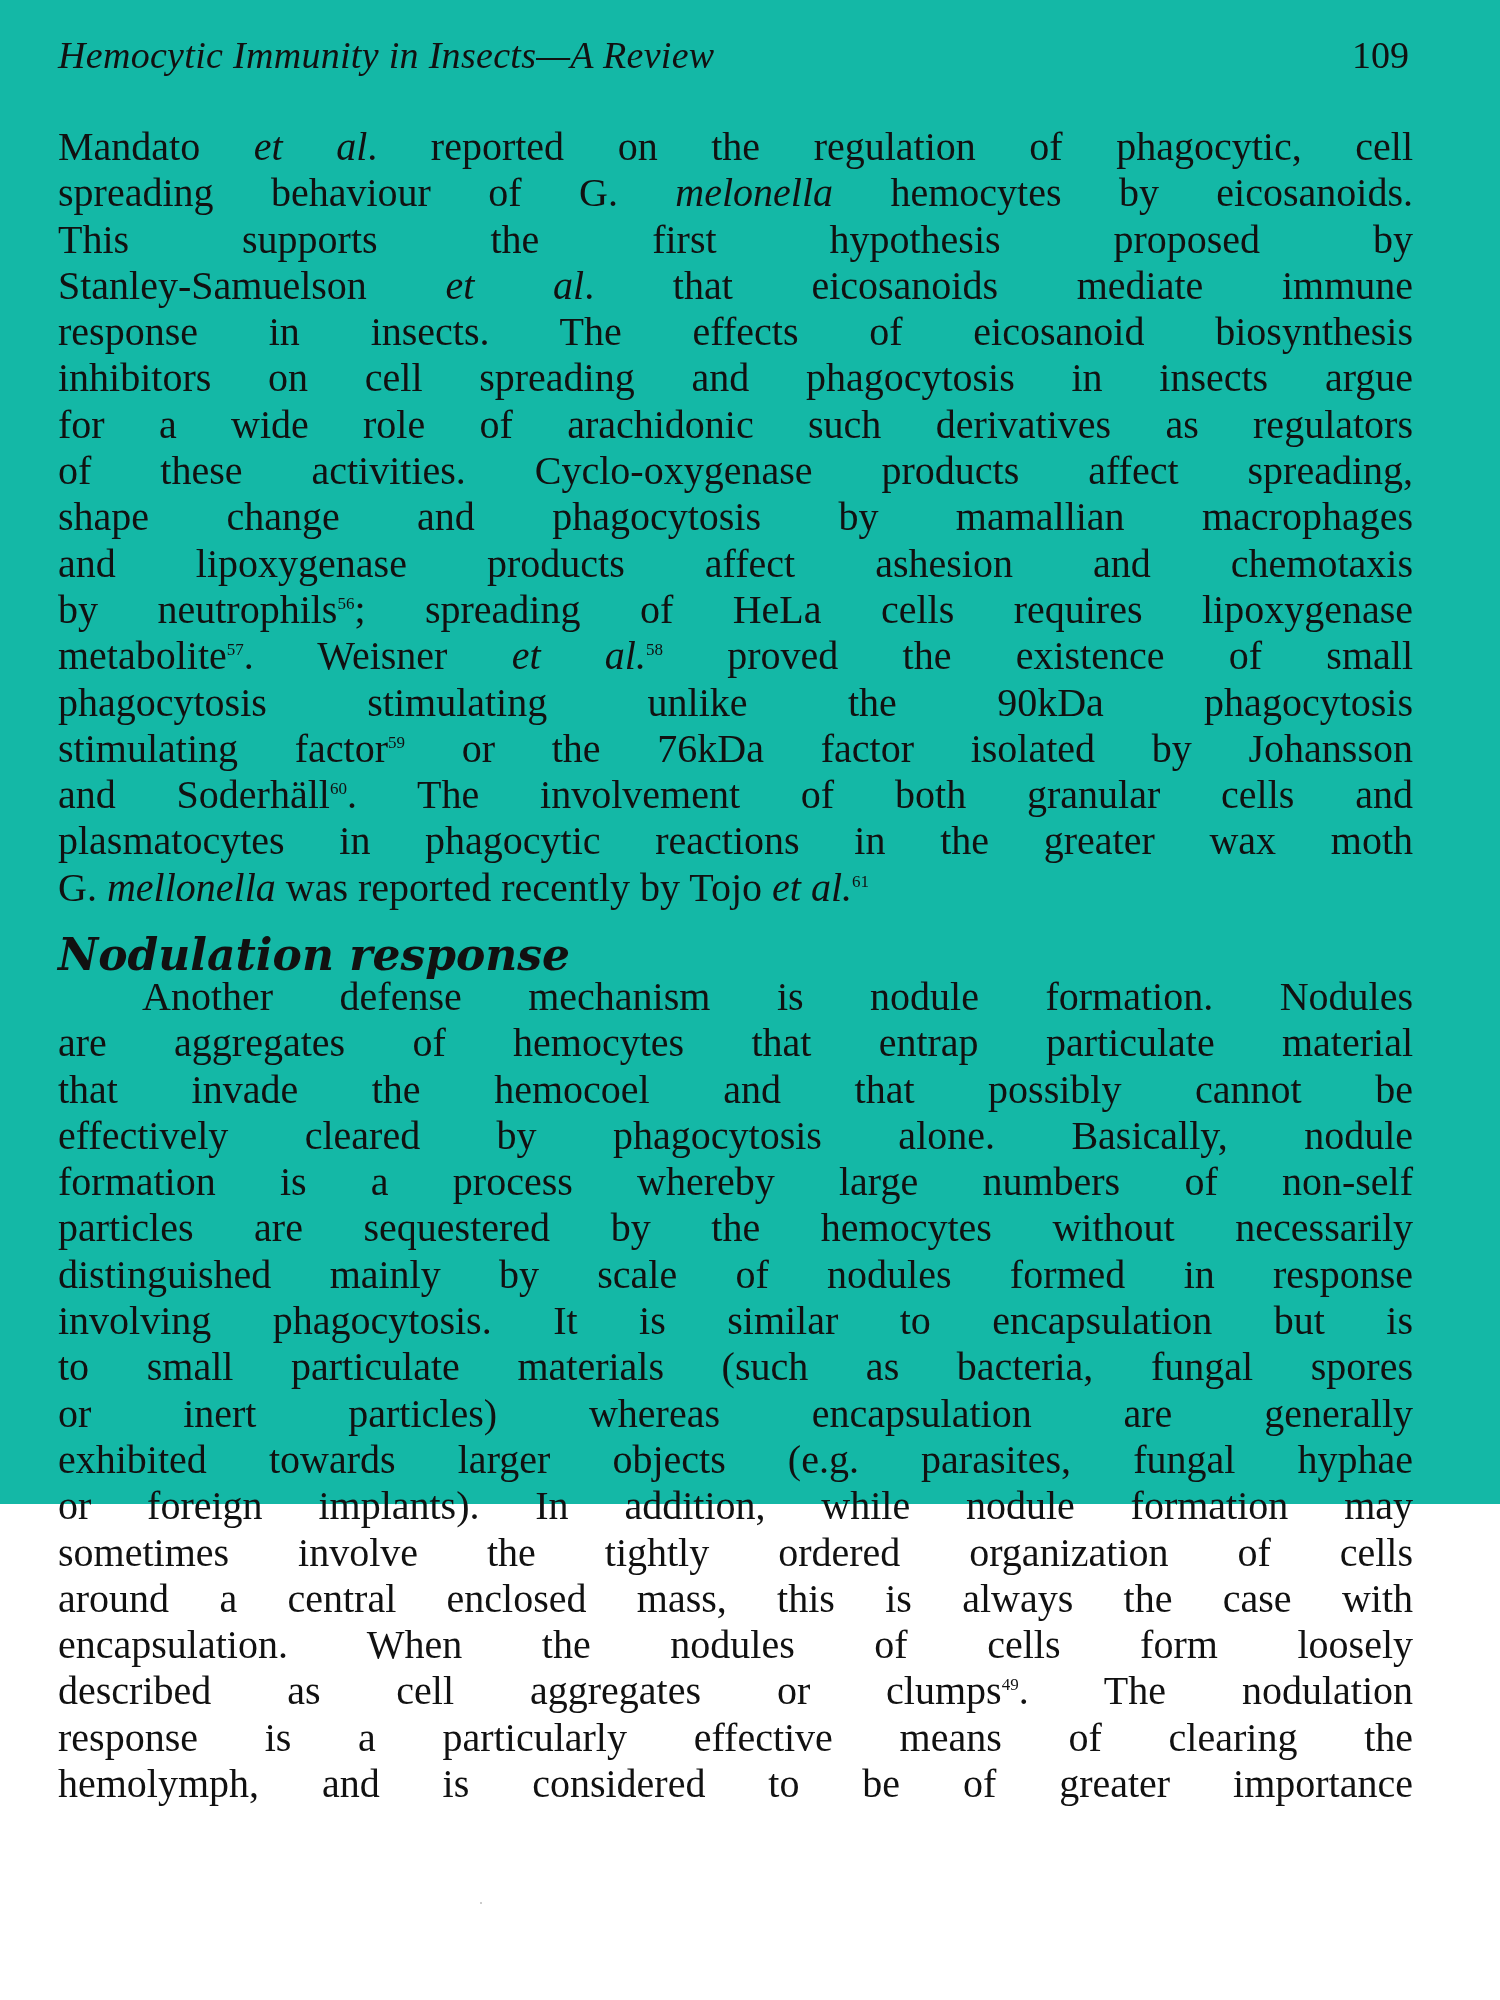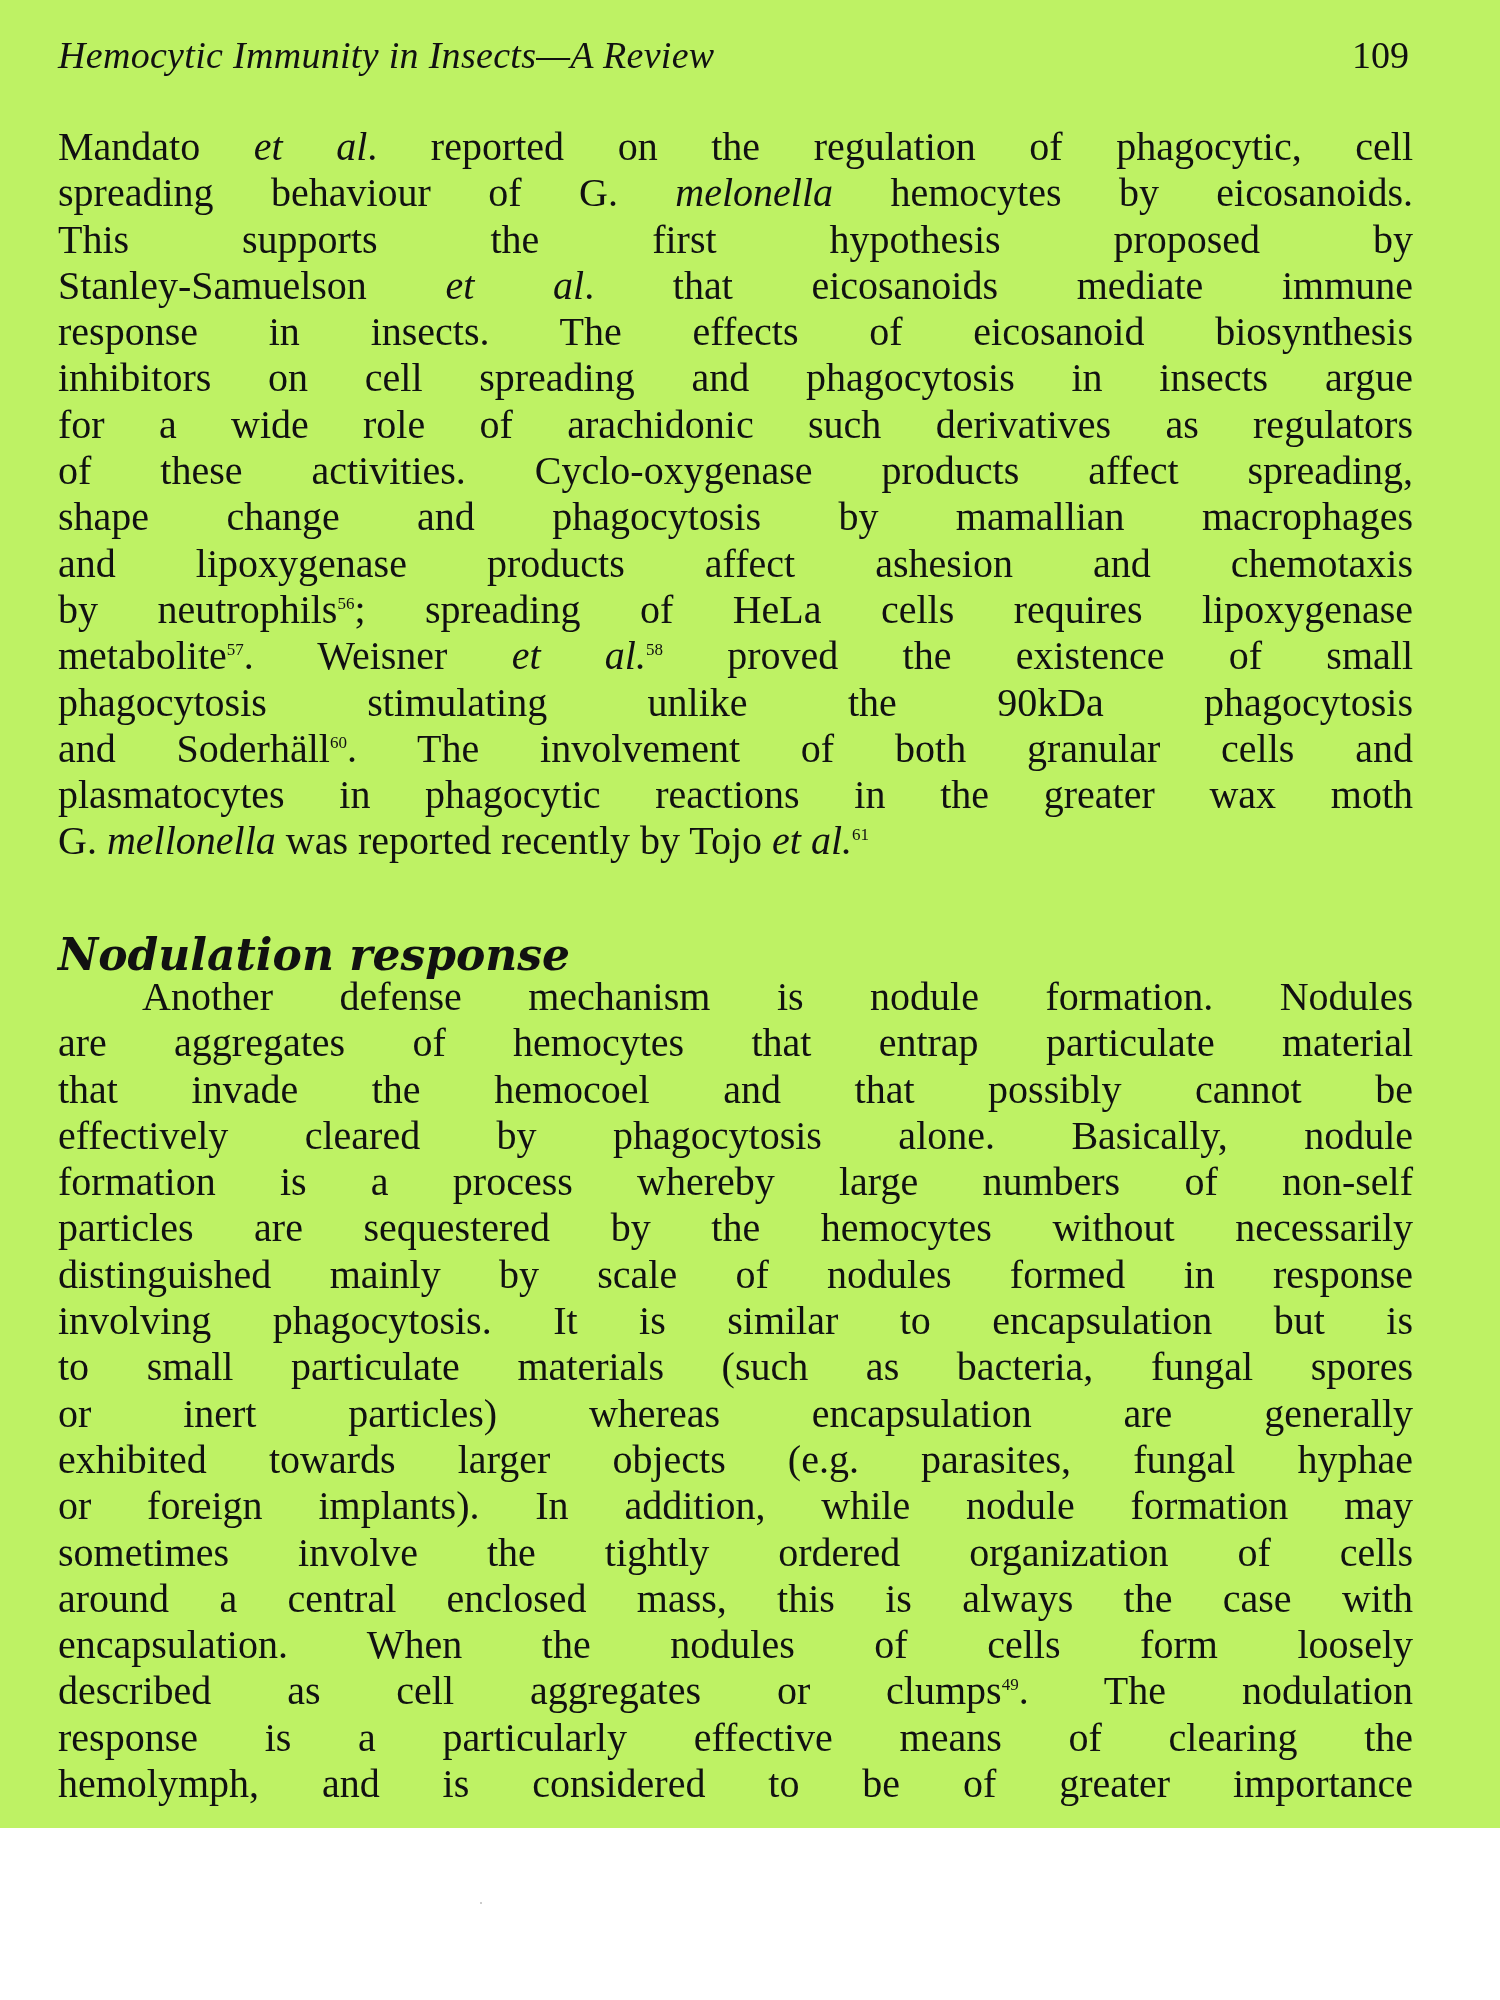--- a/index.html
+++ b/index.html
@@ -11,22 +11,22 @@
     width: 1500px;
     height: 2000px;
     position: relative;
     overflow: hidden;
     color: #111111;
     font-family: "DejaVu Serif", "Liberation Serif", serif;
   }
   .page {
     position: absolute;
     left: 0; top: 0;
-    width: 1500px; height: 1828px;
-    background: #bef264;
+    width: 1500px; height: 1504px;
+    background: #14b8a6;
   }
   .running-head {
     position: absolute;
     left: 58px;
     top: 30px;
     width: 1355px;
     height: 50px;
     font-family: "Liberation Serif", "DejaVu Serif", serif;
     font-size: 38px;
     line-height: 50px;
@@ -106,20 +106,21 @@
       <div class="line"><span>Stanley-Samuelson </span><i>et al</i><span>. that eicosanoids mediate immune</span></div>
       <div class="line"><span>response in insects. The effects of eicosanoid biosynthesis</span></div>
       <div class="line"><span>inhibitors on cell spreading and phagocytosis in insects argue</span></div>
       <div class="line"><span>for a wide role of arachidonic such derivatives as regulators</span></div>
       <div class="line"><span>of these activities. Cyclo-oxygenase products affect spreading,</span></div>
       <div class="line"><span>shape change and phagocytosis by mamallian macrophages</span></div>
       <div class="line"><span>and lipoxygenase products affect ashesion and chemotaxis</span></div>
       <div class="line"><span>by neutrophils</span><sup>56</sup><span>; spreading of HeLa cells requires lipoxygenase</span></div>
       <div class="line"><span>metabolite</span><sup>57</sup><span>. Weisner </span><i>et al.</i><sup>58</sup><span> proved the existence of small</span></div>
       <div class="line"><span>phagocytosis stimulating unlike the 90kDa phagocytosis</span></div>
+      <div class="line"><span>stimulating factor</span><sup>59</sup><span> or the 76kDa factor isolated by Johansson</span></div>
       <div class="line"><span>and Soderhäll</span><sup>60</sup><span>. The involvement of both granular cells and</span></div>
       <div class="line"><span>plasmatocytes in phagocytic reactions in the greater wax moth</span></div>
       <div class="line last"><span>G. </span><i>mellonella</i><span> was reported recently by Tojo </span><i>et al.</i><sup>61</sup></div>
     </div>
 
   <div class="heading">Nodulation response</div>
 
   <div class="block para2" id="para2">
       <div class="line indent"><span>Another defense mechanism is nodule formation. Nodules</span></div>
       <div class="line"><span>are aggregates of hemocytes that entrap particulate material</span></div>

